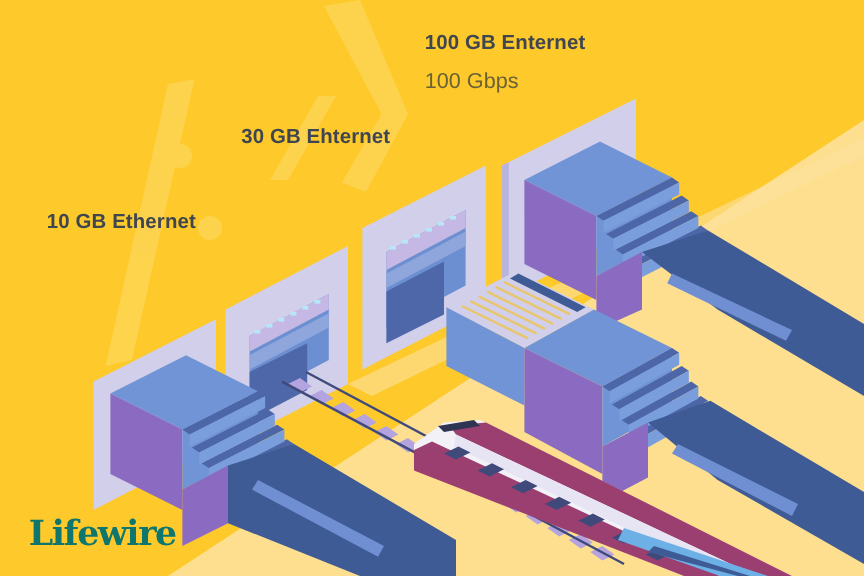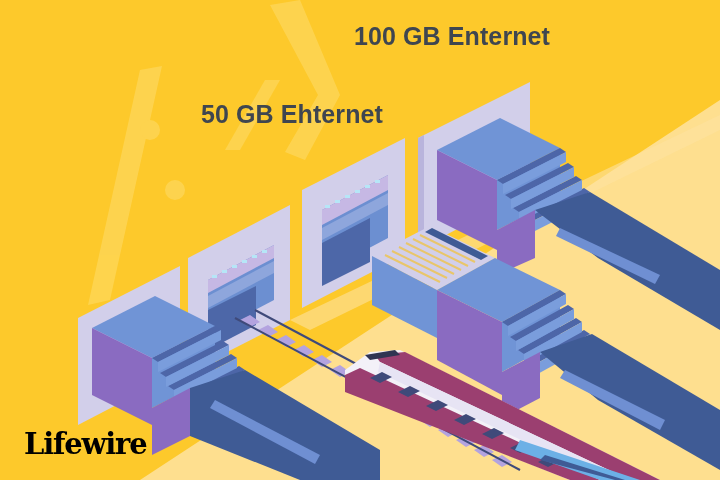--- a/index.html
+++ b/index.html
@@ -1,24 +1,24 @@
 <!DOCTYPE html>
 <html><head>
 <meta charset="utf-8">
 <style>
   html, body { margin: 0; padding: 0; }
   body { width: 720px; height: 480px; overflow: hidden; background: #fdc92b; position: relative; font-family: "Liberation Sans", "DejaVu Sans", sans-serif; }
   #scene { position: absolute; left: 0; top: 0; width: 720px; height: 480px; }
   .label { position: absolute; white-space: nowrap; }
-  .label .title { font-weight: bold; font-size: 25px; color: #3f4650; letter-spacing: 0.1px; line-height: 24px; }
+  .label .title { font-weight: bold; font-size: 17px; color: #3f4650; letter-spacing: 0.1px; line-height: 24px; }
   .label .speed { font-size: 18px; color: #6a6236; line-height: 24px; margin-top: 7px; }
   #label-100 { left: 354px; top: 24px; }
   #label-40 { left: 201px; top: 102px; }
   #label-10 { left: 39px; top: 173px; }
-  #logo { position: absolute; left: 24px; top: 427px; font-family: "DejaVu Serif", "Liberation Serif", serif; font-weight: bold; font-size: 29px; color: #000000; letter-spacing: -1.2px; }
+  #logo { position: absolute; left: 24px; top: 427px; font-family: "DejaVu Serif", "Liberation Serif", serif; font-weight: bold; font-size: 29px; color: #0f766e; letter-spacing: -1.2px; }
 </style>
 </head>
 <body>
 
 <svg id="scene" viewBox="0 0 720 480" xmlns="http://www.w3.org/2000/svg">
 
   <rect x="0" y="0" width="720" height="480" fill="#fdc92b"></rect>
 
   <g fill="#fed75a" opacity="0.75">
     <path d="M140 70 L162 66 L110 300 L88 305 Z"></path>
@@ -185,20 +185,22 @@
       <polygon points="510,448 522,442 532,447 520,453"></polygon>
       <polygon points="538,462 550,456 560,461 548,467"></polygon>
     </g>
     <polygon points="520,440 640,480 600,480 515,450" fill="#6cb0e6"></polygon>
     <polygon points="545,455 625,480 615,480 540,460" fill="#3f5b95"></polygon>
   </g>
 </svg>
 
 <div class="label" id="label-100">
   <div class="title">100 GB Enternet</div>
+  <div class="speed">100 Gbps</div>
 </div>
 <div class="label" id="label-40">
-  <div class="title">50 GB Ehternet</div>
+  <div class="title">30 GB Ehternet</div>
 </div>
 <div class="label" id="label-10">
+  <div class="title">10 GB Ethernet</div>
 </div>
 
 <div id="logo">Lifewire</div>
 
 </body></html>

